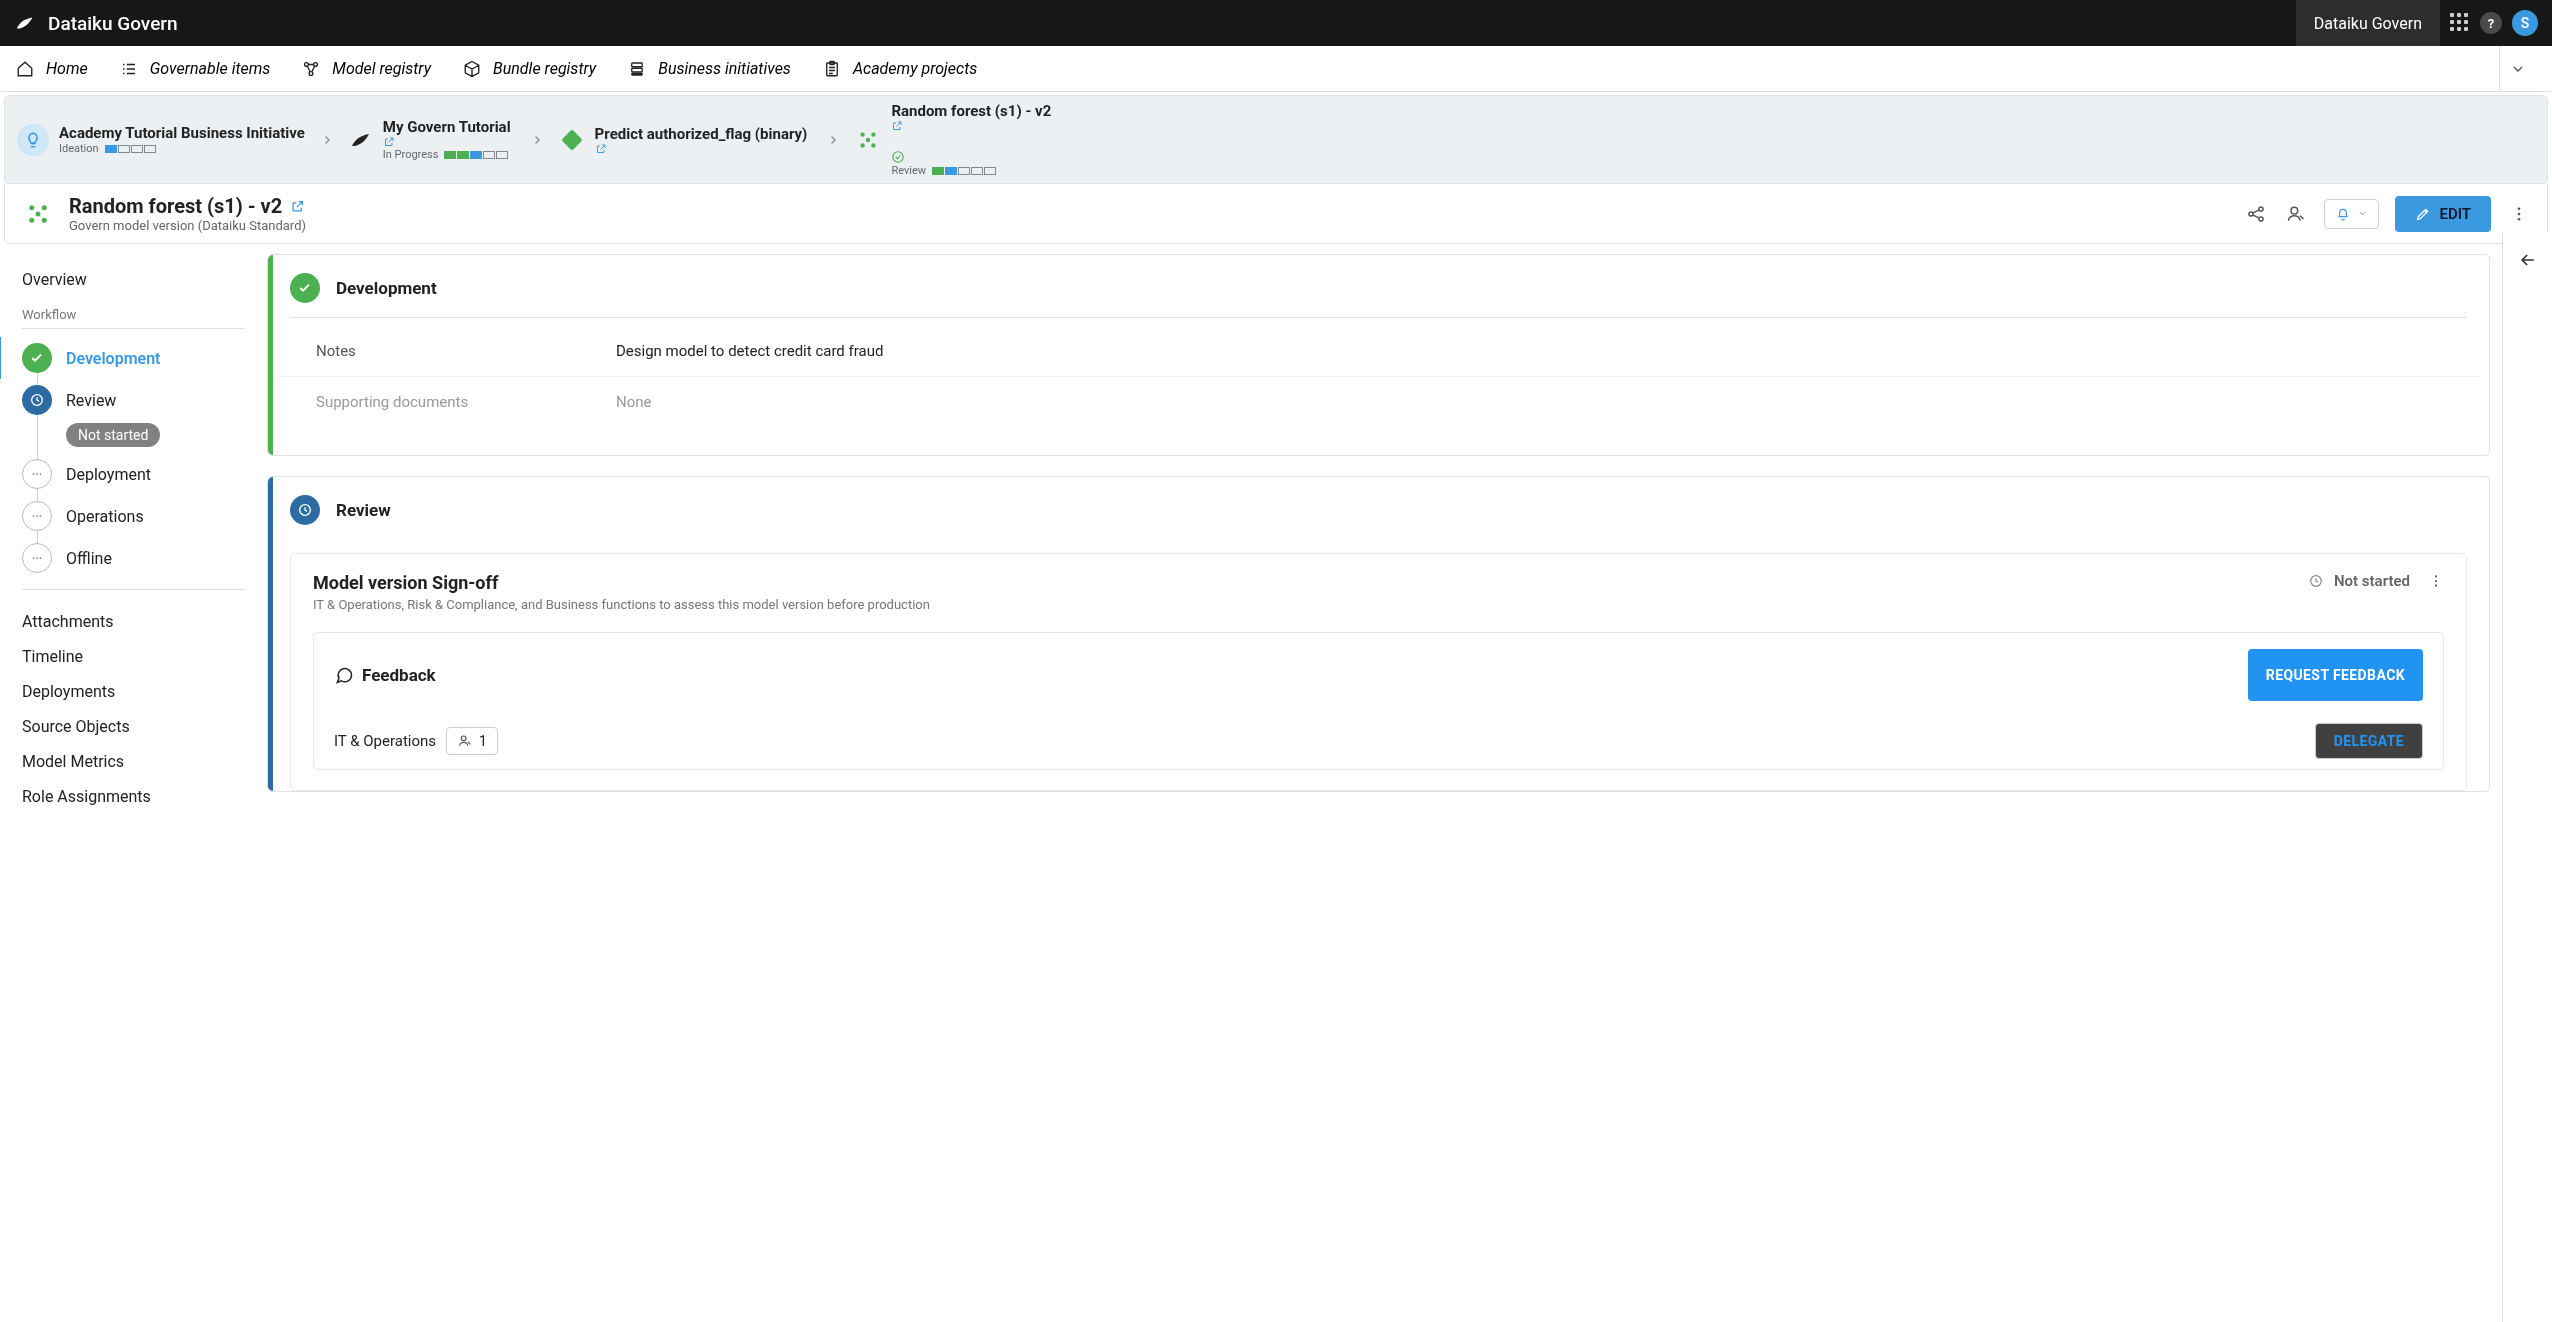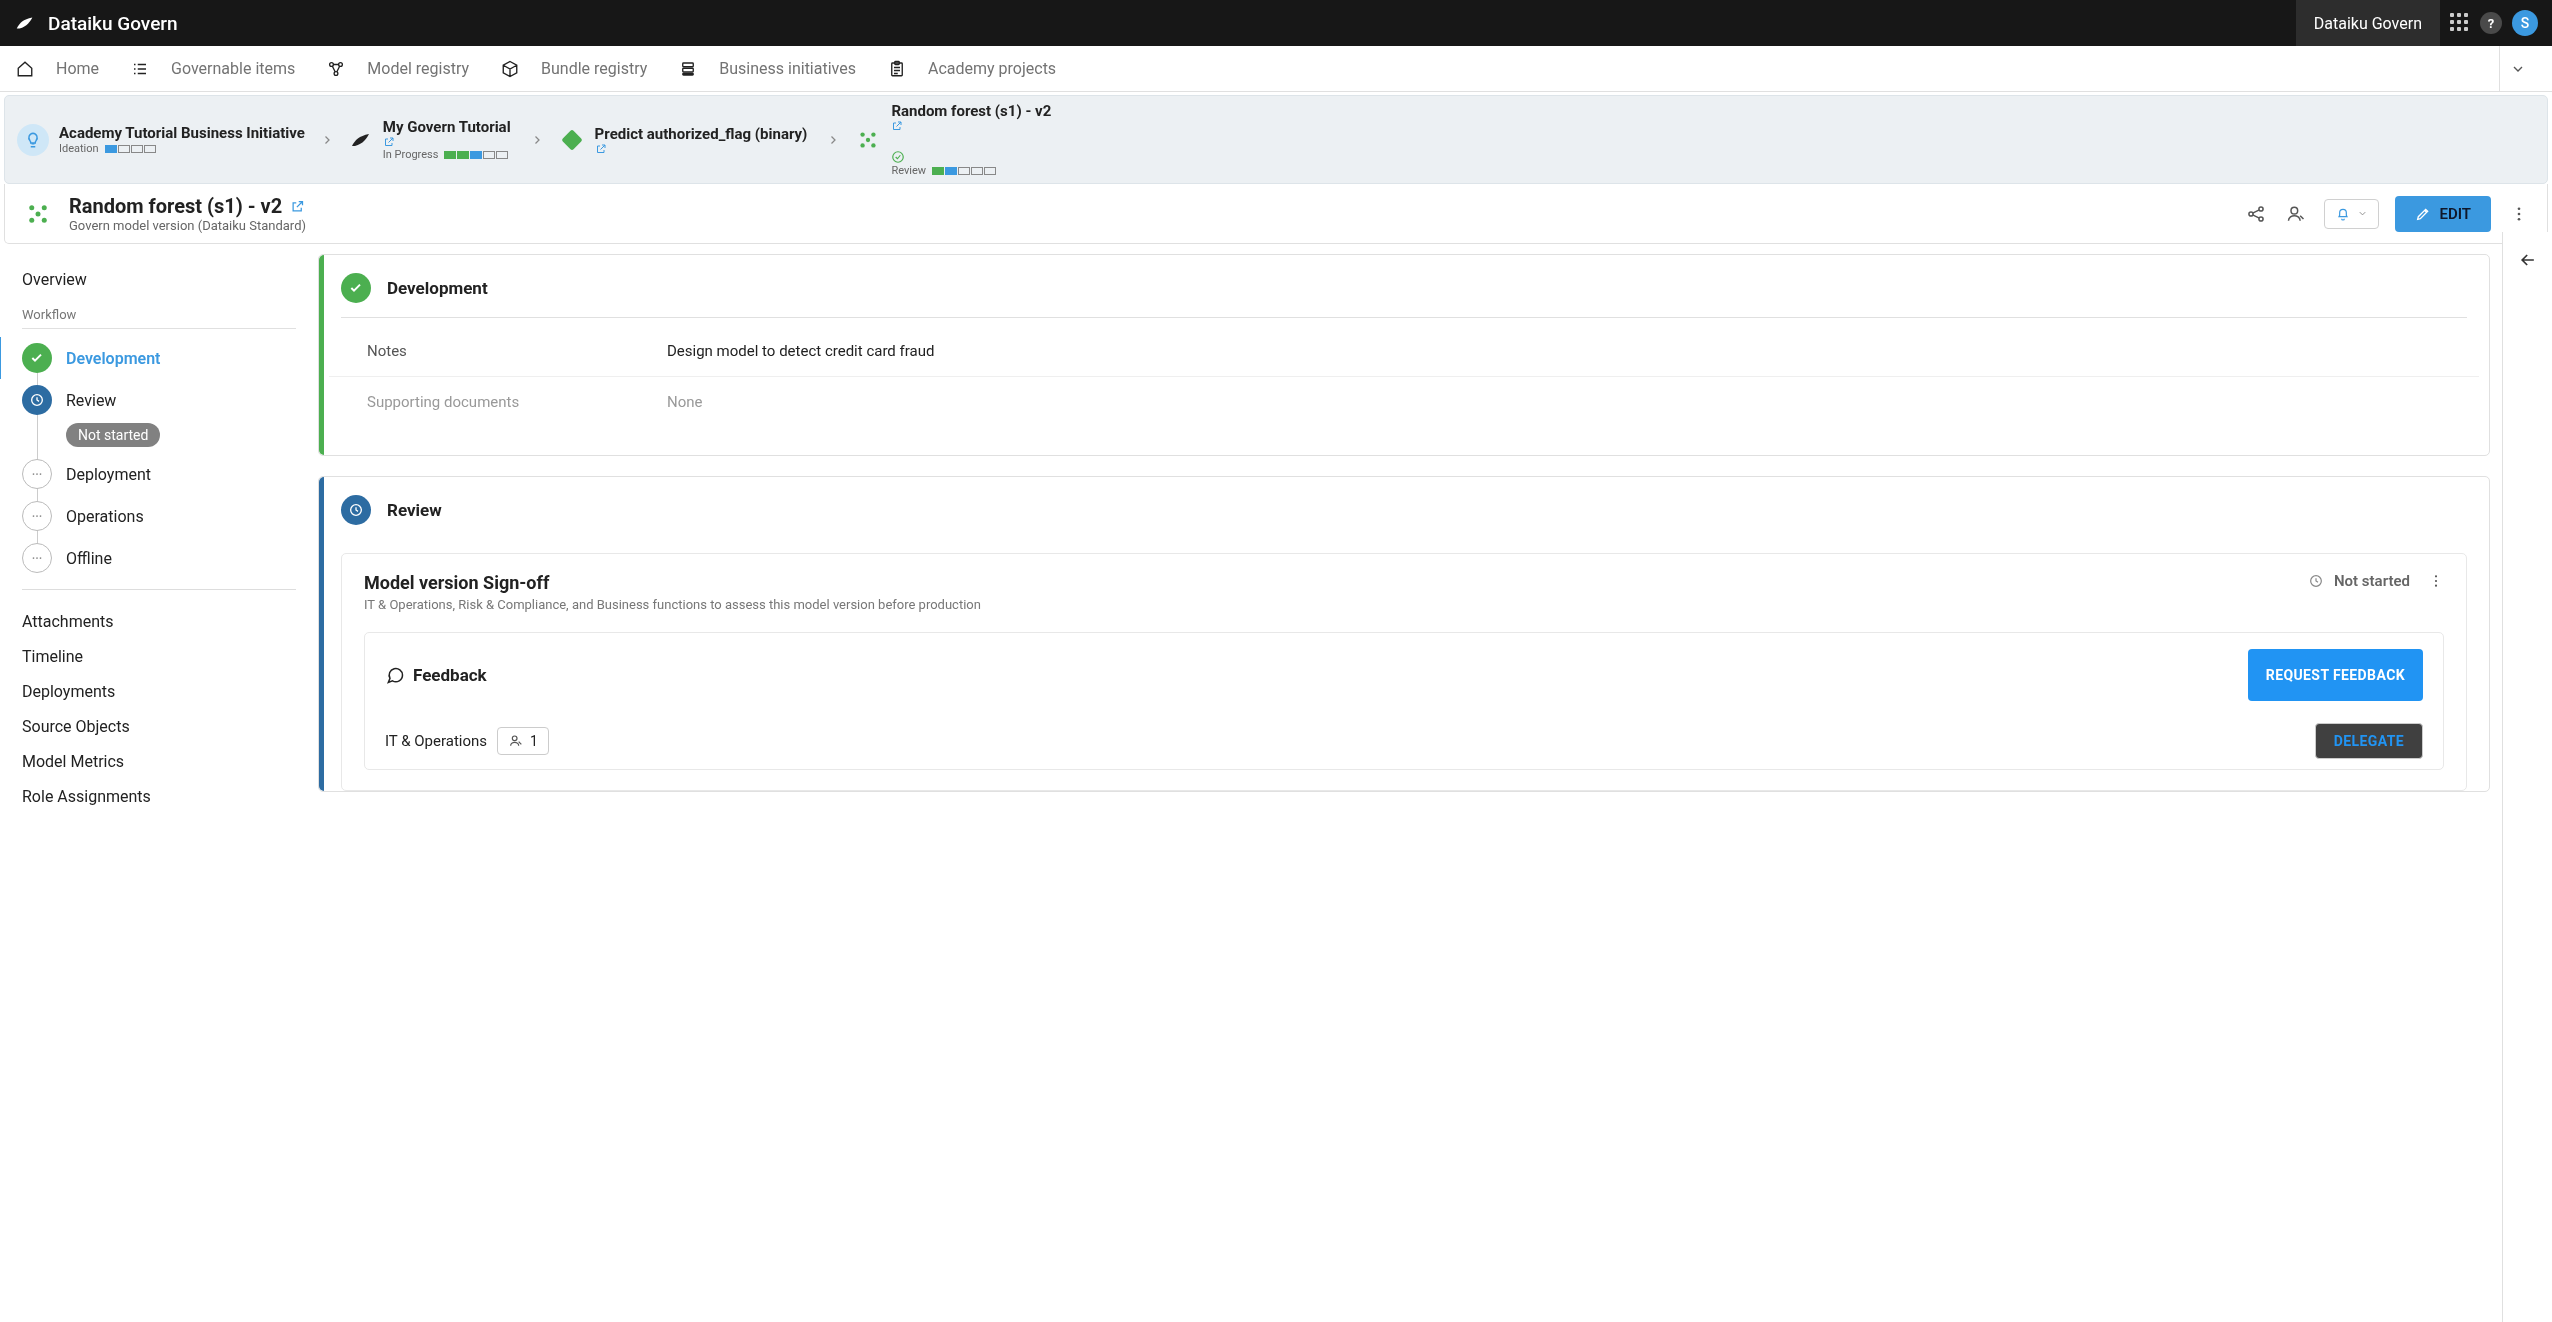--- a/index.html
+++ b/index.html
@@ -12,21 +12,21 @@
 .app-title { font-size: 19px; font-weight: 500; }
 .topbar-right { margin-left: auto; display: flex; align-items: center; gap: 10px; }
 .topbar-item { font-size: 16px; color: #fff; padding: 0 18px; height: 46px; display: flex; align-items: center; background: #2d2d2d; }
 .apps-icon { width: 20px; height: 20px; display: grid; grid-template-columns: repeat(3,4px); grid-template-rows: repeat(3,4px); gap: 3px; cursor: pointer;}
 .apps-icon span { background: #ccc; border-radius: 1px; }
 .help-icon { width: 22px; height: 22px; border-radius: 50%; background: #4a4a4a; color: #fff; display: flex; align-items: center; justify-content: center; font-size: 13px; font-weight: bold; cursor:pointer;}
 .avatar { width: 26px; height: 26px; border-radius: 50%; background: #3b99e0; color: #fff; display: flex; align-items: center; justify-content: center; font-size: 14px; font-weight: 500; cursor:pointer;}
 
 
 .navbar { height: 46px; border-bottom: 1px solid #e0e0e0; display: flex; align-items: center; padding: 0 16px; gap: 32px; }
-.nav-item { display: flex; align-items: center; gap: 22px; font-size: 16px; cursor: pointer; color: #737373;}
+.nav-item { display: flex; align-items: center; gap: 12px; font-size: 16px; cursor: pointer; color: #000000; font-style: italic;}
 .nav-chevron { margin-left: auto; padding: 0 10px; cursor:pointer; border-left:1px solid #e0e0e0; height:46px; display:flex; align-items:center;}
 
 
 .breadcrumb-wrap { padding: 3px 4px 0 4px; }
 .breadcrumb { background: #ecf0f3; border: 1px solid #dde4e9; border-radius: 5px; display: flex; align-items: center; padding: 6px 12px; gap: 10px; }
 .bc-item { display: flex; align-items: center; gap: 10px; }
 .bc-icon-circle { width: 32px; height: 32px; border-radius: 50%; display:flex; align-items:center; justify-content:center; }
 .bc-texts { display:flex; flex-direction:column; }
 .bc-title { font-size: 15px; font-weight: 700; color: #222;}
 .bc-sub { font-size: 11px; color: #666; display:flex; align-items:center; gap:6px;}
@@ -42,21 +42,21 @@
 .title-texts { display:flex; flex-direction:column; }
 .page-title { font-size: 20px; font-weight: 700; display:flex; align-items:center; gap:8px;}
 .page-sub { font-size: 13px; color: #666; }
 .title-actions { margin-left: auto; display: flex; align-items: center; gap: 16px; }
 .icon-btn { width: 24px; height: 24px; display:flex; align-items:center; justify-content:center; cursor:pointer; color:#555;}
 .bell-btn { border: 1px solid #d0d0d0; border-radius: 4px; padding: 6px 10px; display:flex; align-items:center; gap:6px; cursor:pointer; color:#3b99e0;}
 .edit-btn { background: #3b99e0; color: #0f172a; border-radius: 4px; padding: 9px 20px; font-size: 15px; font-weight: 600; cursor:pointer; display:flex; align-items:center; gap:8px;}
 
 
 .main { display: flex; margin-top: 10px; }
-.sidebar { width: 318px; padding: 8px 22px; }
+.sidebar { width: 267px; padding: 8px 22px; }
 .side-link { font-size: 16px; padding: 8px 0; cursor: pointer; color:#222;}
 .side-section { font-size: 13px; color: #777; padding: 10px 0 6px 0; border-bottom:1px solid #e0e0e0; margin-bottom:8px;}
 .side-hr { border:none; border-top:1px solid #ddd; margin: 10px 0 14px 0;}
 .wf-items { position: relative; }
 .wf-line { position:absolute; left:15px; top:20px; bottom:18px; width:1px; background:#ccc;}
 .wf-item { display:flex; align-items:center; gap:14px; padding: 6px 0; cursor:pointer; position:relative; z-index:1;}
 .wf-item.active::before { content:''; position:absolute; left:-24px; top:0; bottom:0; width:3px; background:#3b99e0;}
 .wf-icon { width:30px; height:30px; border-radius:50%; display:flex; align-items:center; justify-content:center; flex-shrink:0; background:#fff;}
 .wf-label { font-size:16px; }
 .wf-item.active .wf-label { color:#3b99e0; font-weight:600;}

